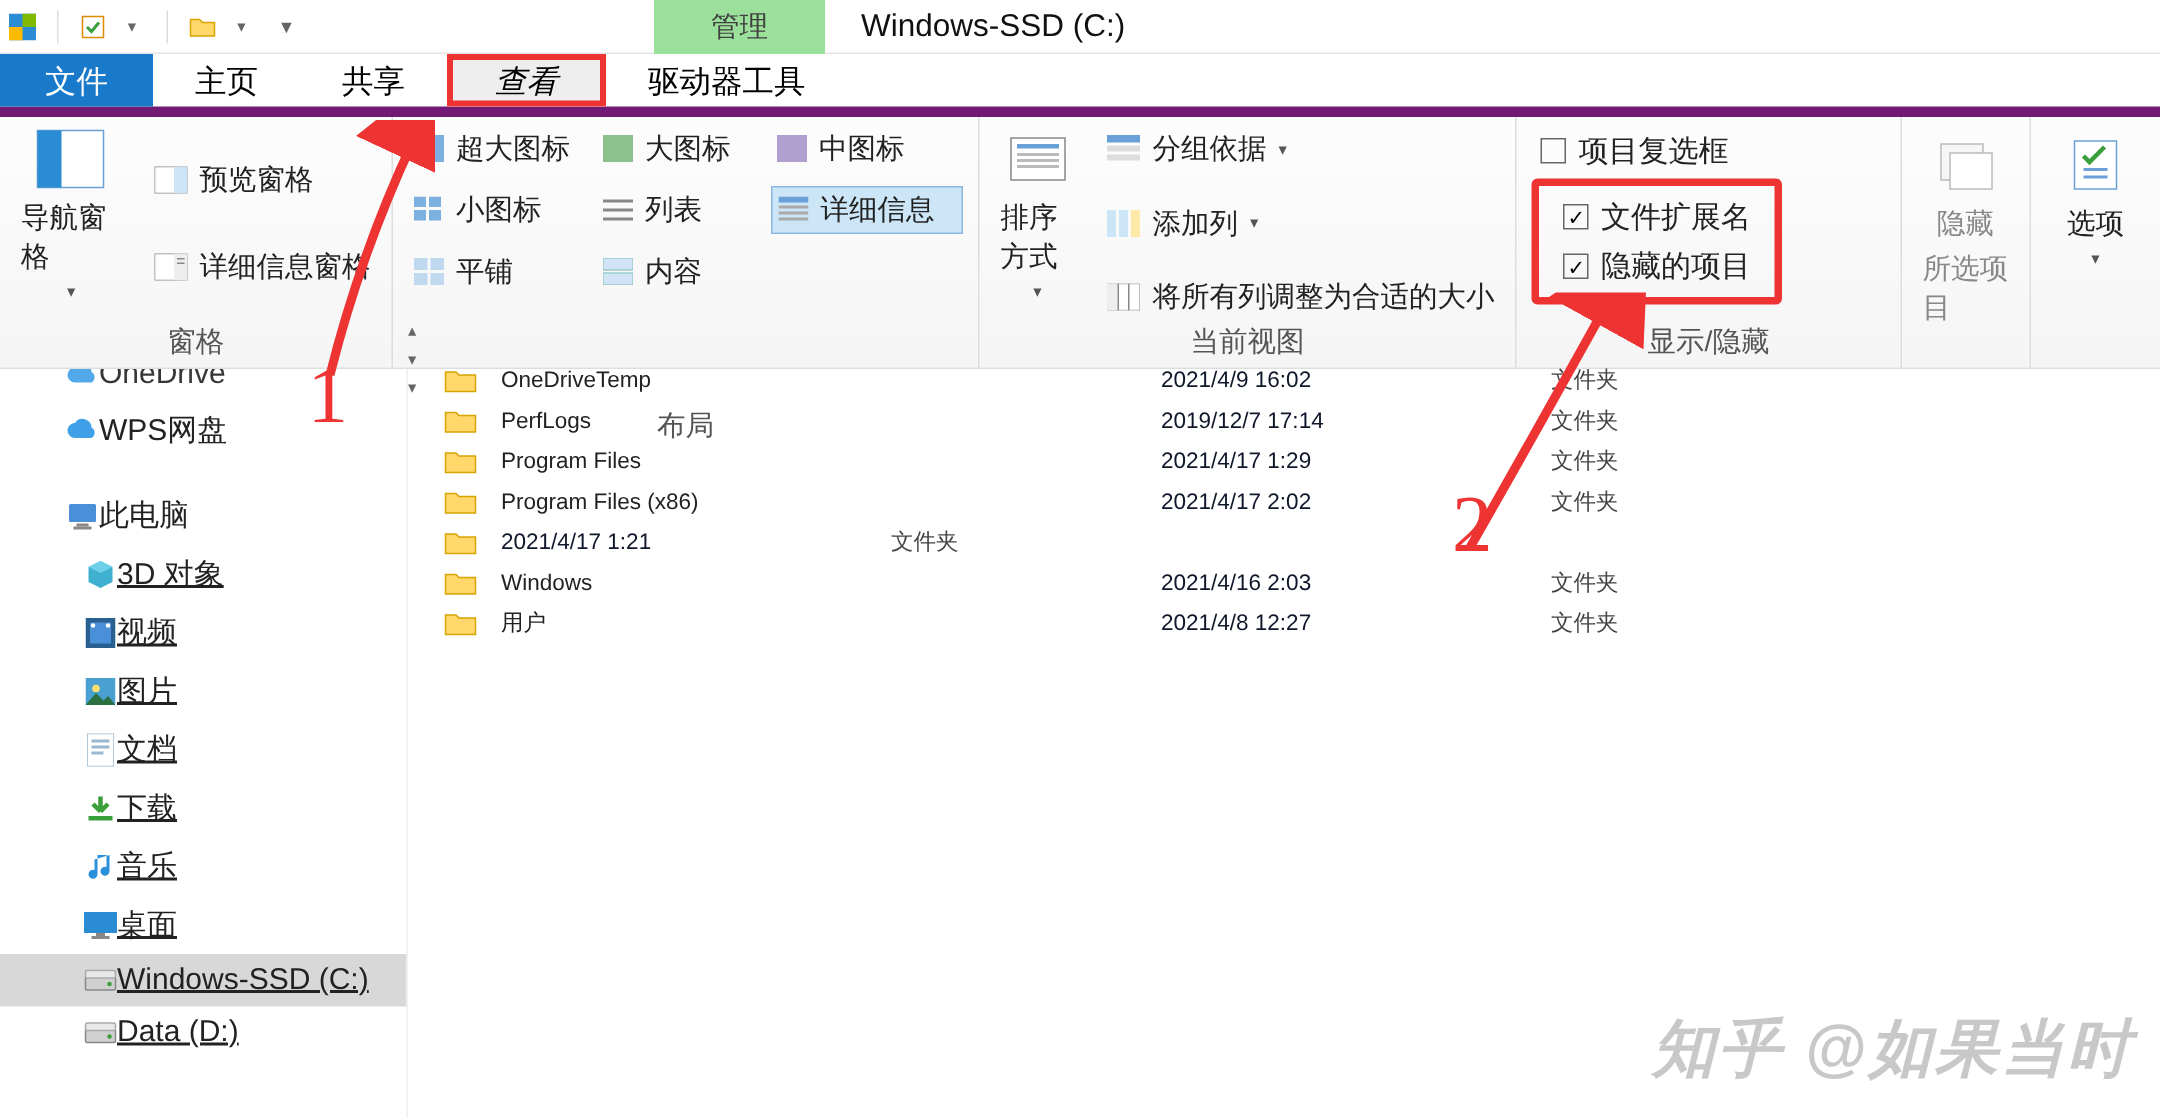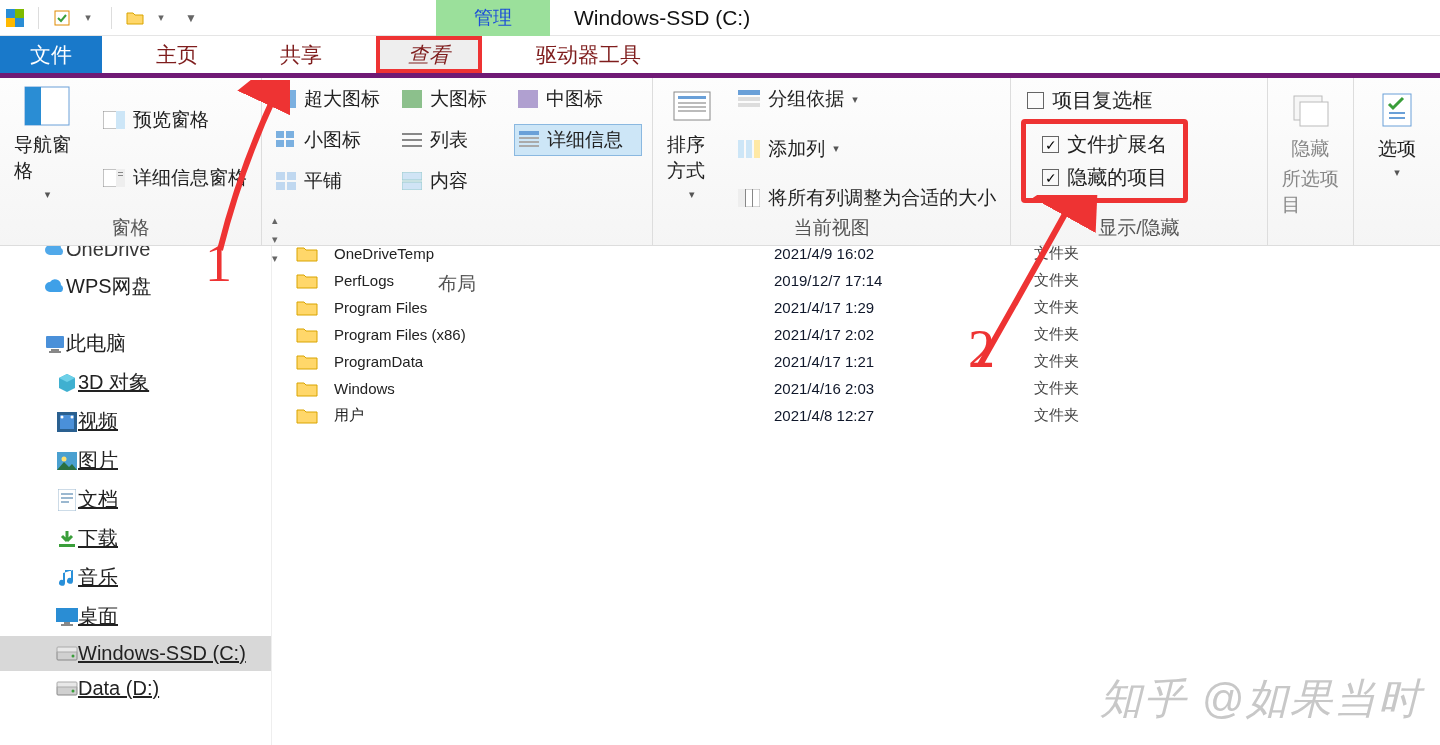--- a/index.html
+++ b/index.html
@@ -3,26 +3,26 @@
 <meta charset="utf-8">
 <style>
 * { margin: 0; padding: 0; box-sizing: border-box; font-family: "Microsoft YaHei", "Segoe UI", sans-serif; }
 body { width: 1440px; height: 745px; background: #fff; overflow: hidden; position: relative; font-size: 20px; color: #222; }
 
 
 .titlebar { height: 36px; display: flex; align-items: center; background: #fff; border-bottom: 1px solid #e5e5e5; }
 .titlebar .qat { display: flex; align-items: center; gap: 8px; padding: 0 6px; }
 .qat-icon { width: 18px; height: 18px; display: inline-flex; align-items: center; justify-content: center; }
 .titlebar .sep { width: 1px; height: 22px; background: #ddd; margin: 0 6px; }
-.context-tab { height: 36px; background: #9be09b; color: #1d4ed8; padding: 0 38px; display: flex; align-items: center; font-size: 19px; margin-left: 230px; text-align: right; }
+.context-tab { height: 36px; background: #9be09b; color: #404040; padding: 0 38px; display: flex; align-items: center; font-size: 19px; margin-left: 230px; text-align: right; }
 .titlebar .title { margin-left: 24px; font-size: 21px; color: #111; }
 
 
-.tabs { height: 42px; display: flex; align-items: stretch; border-bottom: 5px solid #701a75; gap: 26px; }
-.tab { padding: 0 28px; display: flex; align-items: center; font-size: 21px; color: #7f1d1d; cursor: pointer; }
+.tabs { height: 42px; display: flex; align-items: stretch; border-bottom: 7px solid #701a75; }
+.tab { padding: 0 28px; display: flex; align-items: center; font-size: 21px; color: #000000; cursor: pointer; }
 .tab.file { background: #1979ca; color: #fff; padding: 0 30px; }
 .tab.view { border: 4px solid #e33; background: #eee; font-style: italic; }
 
 
 .ribbon { height: 168px; background: linear-gradient(#fdfdfd, #f5f5f5); border-bottom: 1px solid #ddd; display: flex; }
 .group { border-right: 1px solid #ddd; padding: 6px 10px 2px 10px; display: flex; flex-direction: column; justify-content: space-between; }
 .group-body { display: flex; gap: 14px; flex: 1; }
 .group-label { text-align: center; font-size: 19px; color: #555; padding: 2px 0; }
 .vstack { display: flex; flex-direction: column; gap: 6px; }
 .ritem { display: flex; align-items: center; gap: 8px; font-size: 19px; white-space: nowrap; cursor: pointer; padding: 2px 4px; }
@@ -43,21 +43,21 @@
 
 .files { flex: 1; padding-top: 4px; }
 .file-row { display: flex; align-items: center; padding: 4px 0 4px 24px; font-size: 15px; cursor: pointer; }
 .file-row .fico { width: 24px; margin-right: 14px; color: #f0c84a; }
 .file-row .name { width: 440px; }
 .file-row .date { width: 260px; color: #0f172a; }
 .file-row .type { color: #444; }
 
 
 .anno { position: absolute; pointer-events: none; color: #e33; font-weight: 400; font-family: "Segoe Script", cursive; }
-.watermark { position: absolute; right: 18px; bottom: 18px; font-size: 42px; color: #c8c8c8; font-style: italic; letter-spacing: 2px; pointer-events: none; }
+.watermark { position: absolute; right: 18px; bottom: 18px; font-size: 42px; color: #c8c8c8; font-style: italic; letter-spacing: 2px; pointer-events: none; font-weight: bold; }
 
 svg { display: block; }
 </style>
 </head>
 <body>
 
 <div class="titlebar">
   <div class="qat">
     <span class="qat-icon">
       <svg width="18" height="18">
@@ -461,21 +461,20 @@
         <span class="name">Program Files (x86)</span>
         <span class="date">2021/4/17 2:02</span>
         <span class="type">文件夹</span>
       </div>
       <div class="file-row">
         <span class="fico">
           <svg width="22" height="18">
             <path d="M1 3h7l2 2h11v11H1z" fill="#ffd76a" stroke="#d9a400"></path>
           </svg>
         </span>
-        <span class="name">ProgramData</span>
         <span class="date">2021/4/17 1:21</span>
         <span class="type">文件夹</span>
       </div>
       <div class="file-row">
         <span class="fico">
           <svg width="22" height="18">
             <path d="M1 3h7l2 2h11v11H1z" fill="#ffd76a" stroke="#d9a400"></path>
           </svg>
         </span>
         <span class="name">Windows</span>

